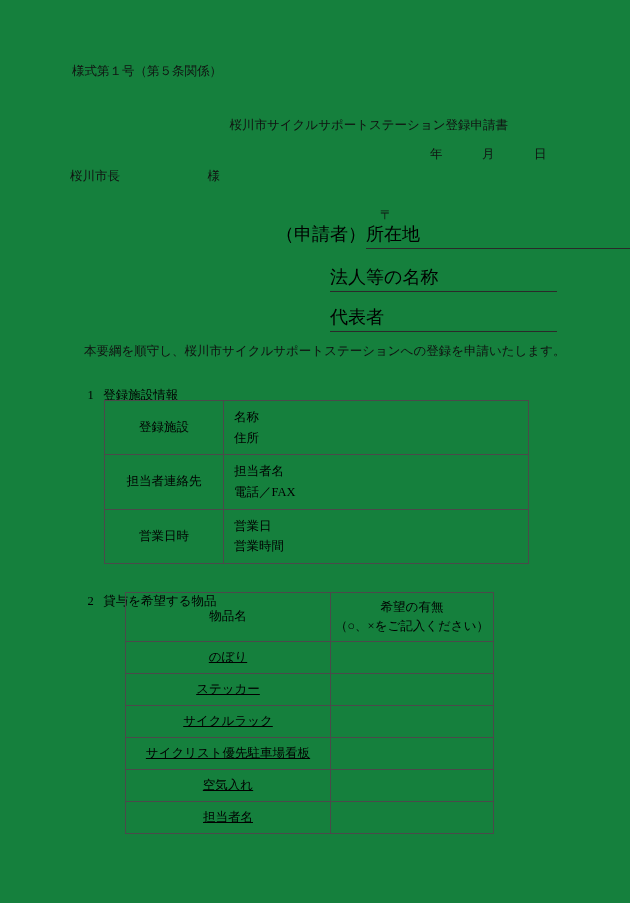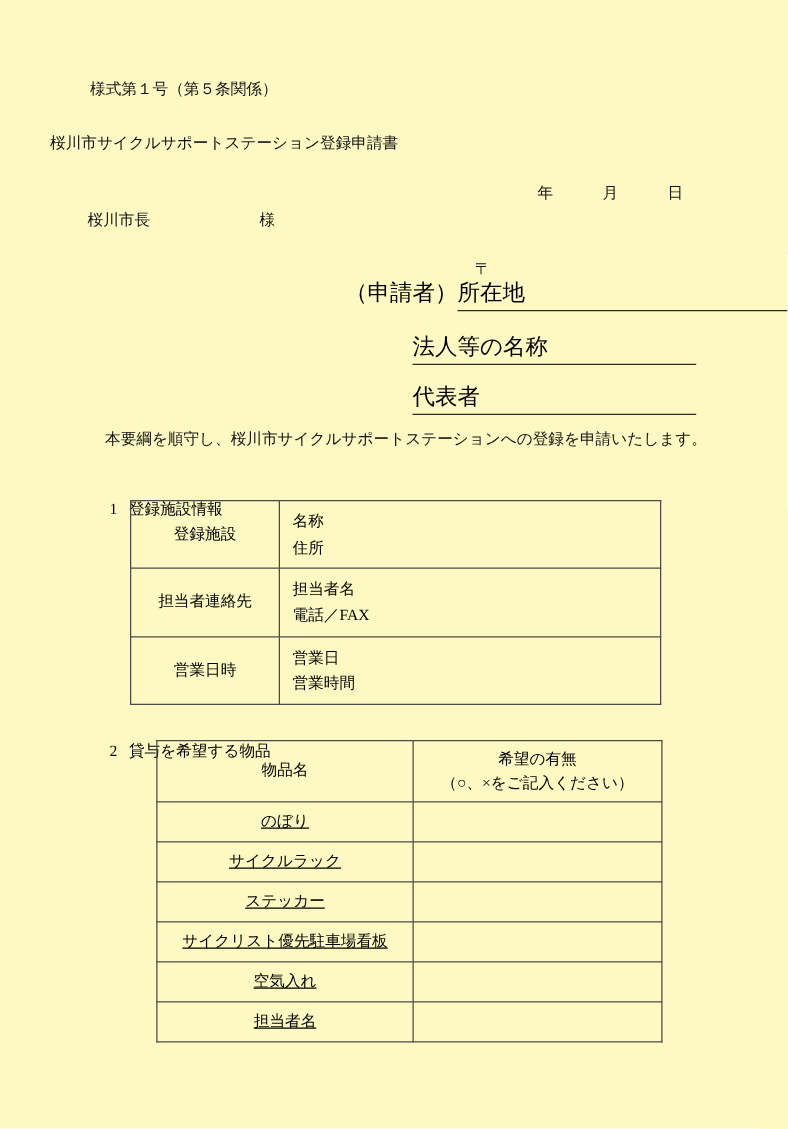--- a/index.html
+++ b/index.html
@@ -8,35 +8,35 @@
     background: #ffffff;
   }
   body {
     font-family: "Liberation Serif", "DejaVu Serif", serif;
     color: #000000;
   }
   .page {
     position: relative;
     width: 630px;
     height: 903px;
-    background: #fef9c3;
+    background: #15803d;
     overflow: hidden;
   }
 
   
   .txt {
     position: absolute;
     font-size: 12.5px;
     line-height: 1.45;
     white-space: pre;
     color: #111;
   }
 
   .form-no      { left: 72px;  top: 62px; }
-  .doc-title    { left: 0;     top: 105px; width: 508px; text-align: left; padding-left: 40px; box-sizing: border-box; }
+  .doc-title    { left: 0;     top: 116px; width: 508px; text-align: right; padding-left: 40px; box-sizing: border-box; }
   .date-line    { left: 430px; top: 145px; letter-spacing: 0.5px; }
   .addressee    { left: 70px;  top: 167px; }
   .postal-mark  { left: 380px; top: 206px; font-size: 12.5px; }
   .body-text    { left: 84px;  top: 342px; }
 
   .section-num  { font-size: 12.5px; }
 
   
   .appl-row {
     position: absolute;
@@ -64,21 +64,21 @@
 
   .appl-daihyo { left: 330px; top: 305px; }
   .appl-daihyo .field { width: 227px; }
 
   
   .section-label {
     position: absolute;
     font-size: 12.5px;
     white-space: pre;
   }
-  .sec1-label { left: 75px;  top: 384px; }
+  .sec1-label { left: 75px;  top: 372px; }
   .sec2-label { left: 75px;  top: 578px; text-align: center; }
 
   
   table.form-table {
     position: absolute;
     border-collapse: collapse;
     font-size: 12.5px;
     table-layout: fixed;
   }
   table.form-table td {
@@ -109,21 +109,21 @@
   #table-items { left: 125px; top: 592px; width: 358px; border-radius: 12px; }
   #table-items td {
     text-align: center;
   }
   #table-items td.head-name {
     width: 200px;
     padding: 10px 2px;
   }
   #table-items td.head-yesno {
     width: 158px;
-    padding: 5px 20px;
+    padding: 5px 2px;
     line-height: 1.5;
   }
   #table-items td.head-yesno .l1,
   #table-items td.head-yesno .l2 { display: block; white-space: pre; }
   #table-items td.item-name {
     padding: 7px 2px;
     text-decoration: underline;
   }
   #table-items td.item-mark {
     padding: 7px 2px;
@@ -206,25 +206,25 @@
         <td class="head-yesno">
           <span class="l1">希望の有無</span>
           <span class="l2">（○、×をご記入ください）</span>
         </td>
       </tr>
       <tr>
         <td class="item-name">のぼり</td>
         <td class="item-mark"></td>
       </tr>
       <tr>
+        <td class="item-name">ステッカー</td>
+        <td class="item-mark"></td>
+      </tr>
+      <tr>
         <td class="item-name">サイクルラック</td>
-        <td class="item-mark"></td>
-      </tr>
-      <tr>
-        <td class="item-name">ステッカー</td>
         <td class="item-mark"></td>
       </tr>
       <tr>
         <td class="item-name">サイクリスト優先駐車場看板</td>
         <td class="item-mark"></td>
       </tr>
       <tr>
         <td class="item-name">空気入れ</td>
         <td class="item-mark"></td>
       </tr>

